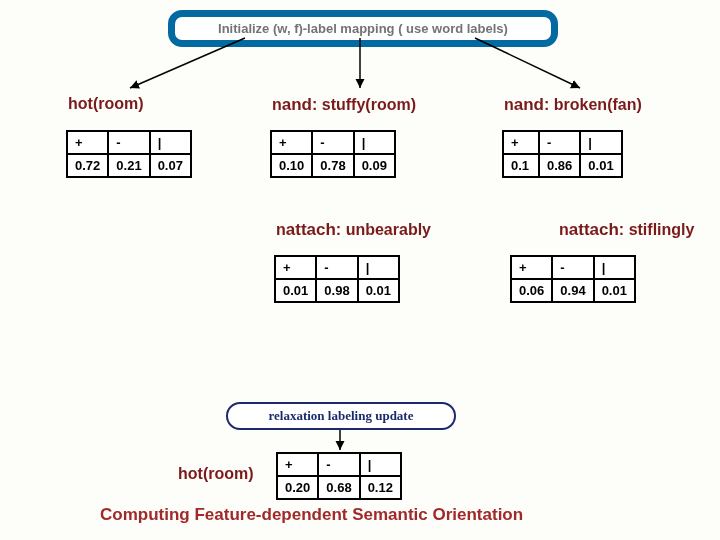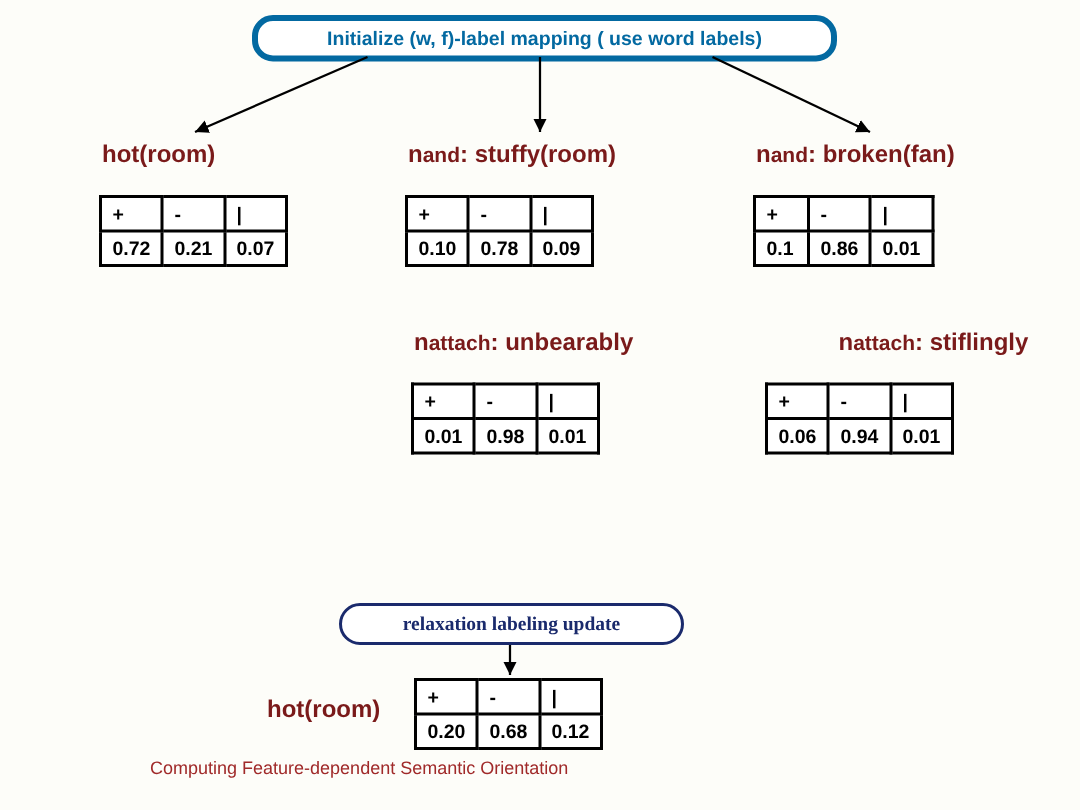--- a/index.html
+++ b/index.html
@@ -11,42 +11,42 @@
     font-family: Verdana, Geneva, sans-serif;
     font-size: 13px;
     background: #fdfdf9;
     position: relative;
   }
   .initialize-box {
     position: absolute;
     left: 168px;
     top: 10px;
     width: 390px;
-    border: 4px solid #0369a1;
+    border: 7px solid #0369a1;
     border-radius: 14px;
     padding: 4px 8px;
     text-align: center;
     font-weight: bold;
-    color: #0369a1;
+    color: #737373;
     background: #fff;
   }
   svg.arrows {
     position: absolute;
     top: 0;
     left: 0;
     pointer-events: none;
   }
   .node-title {
     font-weight: bold;
     color: #7a1a1a;
     font-size: 16px;
     position: absolute;
     white-space: nowrap;
   }
-  .sub { font-size: 14px; }
+  .sub { font-size: 17px; }
   table.val {
     border-collapse: collapse;
     font-weight: bold;
     color: #000;
     background: #fff;
   }
   table.val td {
     border: 2px solid #000;
     padding: 3px 7px;
     text-align: left;
@@ -64,22 +64,22 @@
     text-align: center;
     font-weight: bold;
     color: #1a2a6c;
     background: #fff;
     font-family: Liberation Serif, serif;
   }
   .footer-title {
     position: absolute;
     left: 100px;
     top: 505px;
-    font-weight: normal;
-    font-size: 12px;
+    font-weight: bold;
+    font-size: 17px;
     color: #a02a2a;
   }
   .final-label {
     position: absolute;
     font-weight: bold;
     color: #7a1a1a;
     font-size: 16px;
   }
 </style>
 </head>

